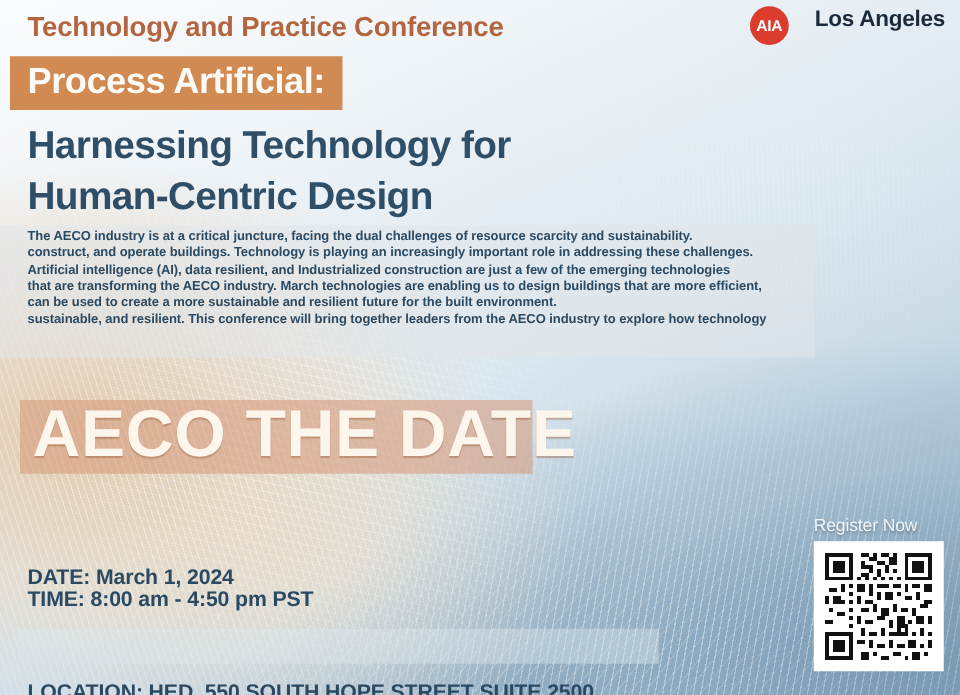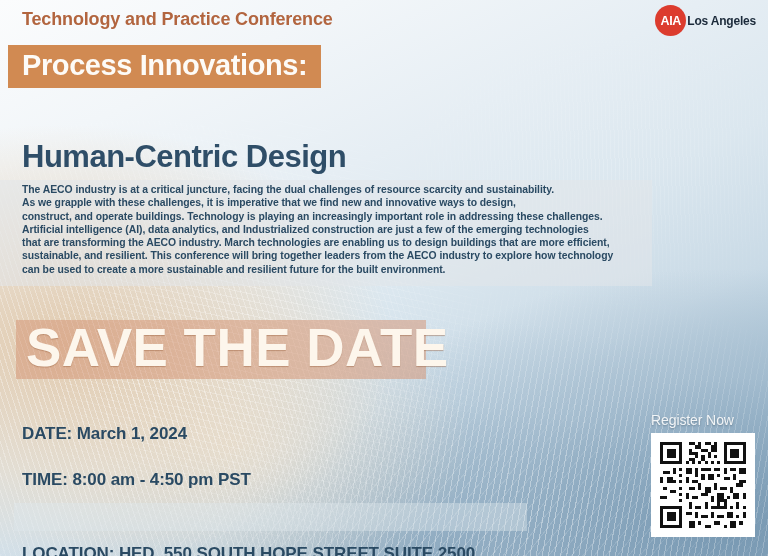--- a/index.html
+++ b/index.html
@@ -46,32 +46,32 @@
   .tex5{
     background:repeating-linear-gradient(88deg, rgba(255,255,255,0.3) 0px, rgba(255,255,255,0.3) 1px, rgba(255,255,255,0) 1px, rgba(255,255,255,0) 4px);
     -webkit-mask-image:radial-gradient(ellipse 38% 35% at 80% 30%, #000 0%, transparent 80%);
     mask-image:radial-gradient(ellipse 38% 35% at 80% 30%, #000 0%, transparent 80%);
     opacity:.5;
   }
 
   
   .kicker{
     position:absolute;left:22px;top:9px;
-    font-size:18px;font-weight:bold;letter-spacing:-0.15px;
+    font-size:22px;font-weight:bold;letter-spacing:-0.15px;
     color:#b2653f;
   }
   .logo{
-    position:absolute;right:12px;top:5px;display:flex;align-items:center;gap:1px;
+    position:absolute;right:12px;top:5px;display:flex;align-items:flex-start;gap:21px;
   }
   .logo-badge{
     width:31px;height:31px;border-radius:50%;background:#dc3c2e;
     display:flex;align-items:center;justify-content:center;
     color:#ffffff;font-weight:bold;font-size:12.5px;letter-spacing:-0.3px;
   }
-  .logo-text{font-size:12px;font-weight:bold;color:#1b2a3a;letter-spacing:-0.2px;}
+  .logo-text{font-size:18px;font-weight:bold;color:#1b2a3a;letter-spacing:-0.2px;}
 
   
   .title-bar{
     position:absolute;left:8px;top:45px;
     background:#d18a52;
     padding:6px 14px 8px 14px;
   }
   .title-bar span{
     color:#fdfbf7;font-size:29px;font-weight:bold;letter-spacing:-0.4px;line-height:1;
   }
@@ -104,21 +104,21 @@
     font-size:53px;font-weight:bold;letter-spacing:0.5px;line-height:59px;
     color:#fdf6ec;
     text-shadow:0 1px 1px rgba(150,95,60,0.45);
   }
 
   
   .detail{
     position:absolute;left:22px;color:#2a4a63;
     font-size:17px;font-weight:bold;letter-spacing:-0.1px;
   }
-  .d-date{top:424px;}
+  .d-date{top:452px;}
   .d-time{top:470px;}
   .d-loc{top:508px;margin-top:36px;}
   .loc-band{
     position:absolute;left:14px;top:503px;width:513px;height:28px;
     background:rgba(222,230,236,0.42);
   }
 
   
   .qr-wrap{position:absolute;left:651px;top:412px;width:104px;}
   .qr-label{
@@ -144,37 +144,37 @@
   <div class="tex tex5"></div>
 
   <div class="kicker">Technology and Practice Conference</div>
 
   <div class="logo">
     <div class="logo-badge">AIA</div>
     <div class="logo-text">Los Angeles</div>
   </div>
 
   <div class="title-bar">
-    <span>Process Innovations:</span>
+    <span>Process Artificial:</span>
   </div>
+  <div class="title-l2">Harnessing Technology for</div>
   <div class="title-l3">Human-Centric Design</div>
 
   <div class="body-panel"></div>
   <div class="body-copy">
     <p>The AECO industry is at a critical juncture, facing the dual challenges of resource scarcity and sustainability.</p>
-    <p>As we grapple with these challenges, it is imperative that we find new and innovative ways to design,</p>
     <p>construct, and operate buildings.  Technology is playing an increasingly important role in addressing these challenges.</p>
-    <p>Artificial intelligence (AI), data analytics, and Industrialized construction are just a few of the emerging technologies</p>
+    <p>Artificial intelligence (AI), data resilient, and Industrialized construction are just a few of the emerging technologies</p>
     <p>that are transforming the AECO industry. March technologies are enabling us to design buildings that are more efficient,</p>
+    <p>can be used to create a more sustainable and resilient future for the built environment.</p>
     <p>sustainable, and resilient.  This conference will bring together leaders from the AECO industry to explore how technology</p>
-    <p>can be used to create a more sustainable and resilient future for the built environment.</p>
   </div>
 
   <div class="std-band"></div>
-  <div class="std-text">SAVE THE DATE</div>
+  <div class="std-text">AECO THE DATE</div>
 
   <div class="loc-band"></div>
   <div class="detail d-date">DATE: March 1, 2024</div>
   <div class="detail d-time">TIME: 8:00 am - 4:50 pm PST</div>
   <div class="detail d-loc">LOCATION: HED, 550 SOUTH HOPE STREET SUITE 2500</div>
 
   <div class="qr-wrap">
     <div class="qr-label">Register Now</div>
     <div class="qr-box">
       <svg width="92" height="92" viewBox="0 0 29 29" shape-rendering="crispEdges">

